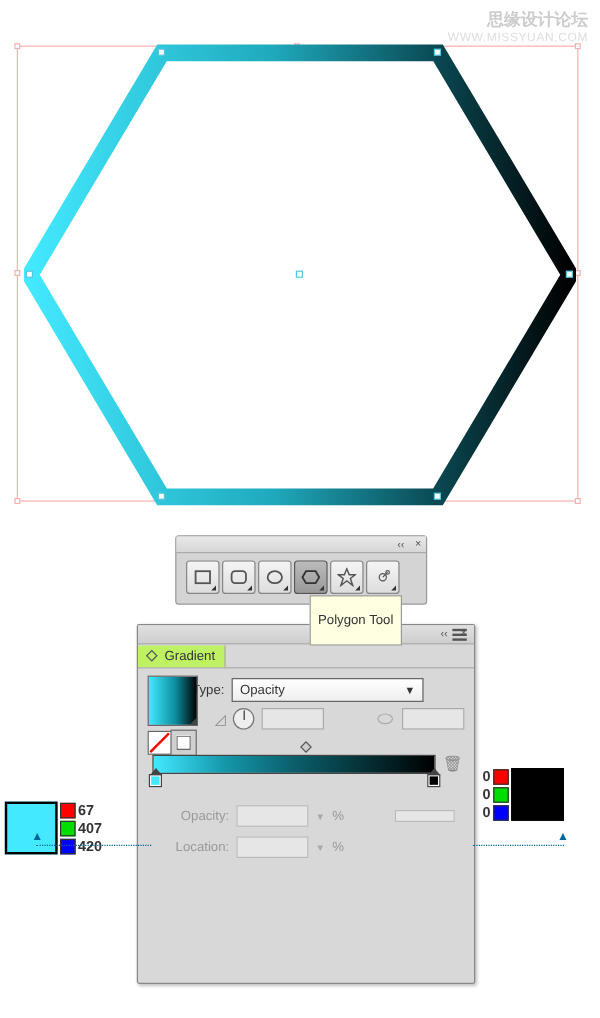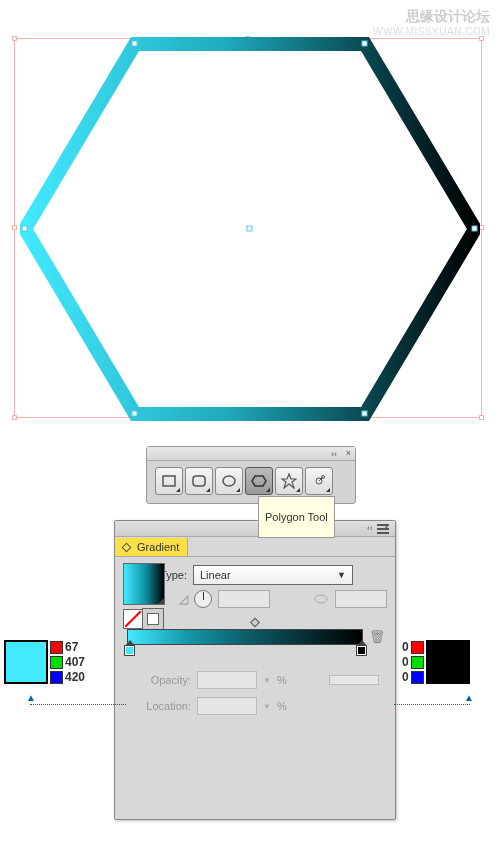--- a/index.html
+++ b/index.html
@@ -19,21 +19,21 @@
   .x { position: absolute; right: 4px; top: 1px; font-size: 9px; color: #555; }
   .tool-row { display: flex; gap: 2px; padding: 6px 8px; align-items: center; }
   .tool-btn { width: 28px; height: 28px; background: linear-gradient(#f5f5f5,#ddd); border: 1px solid #888; border-radius: 3px; display: flex; align-items: center; justify-content: center; color: #444; position: relative; }
   .tool-btn.sel { background: linear-gradient(#bbb,#999); border-color: #555; }
   .tool-btn .corner { position: absolute; right: 2px; bottom: 2px; width: 0; height: 0; border-left: 4px solid transparent; border-bottom: 4px solid #333; }
   .tooltip1 { position: absolute; left: 258px; top: 496px; background: #FFFFE1; border: 1px solid #999; padding: 14px 6px; font-size: 11px; color: #333; z-index: 5; }
 
   .grad-panel { position: absolute; left: 114px; top: 520px; width: 282px; height: 300px; background: #d8d8d8; border: 1px solid #888; border-radius: 2px; box-shadow: 1px 1px 3px rgba(0,0,0,0.25); }
   .grad-head { height: 16px; background: linear-gradient(#e0e0e0,#cecece); border-bottom: 1px solid #aaa; position: relative; }
   .grad-title-row { height: 20px; display: flex; align-items: center; border-bottom: 1px solid #aaa; }
-  .grad-tab { background: #fde047; padding: 3px 8px; font-size: 11px; border-right: 1px solid #aaa; }
+  .grad-tab { background: #bef264; padding: 3px 8px; font-size: 11px; border-right: 1px solid #aaa; }
   .menu-icon { position: absolute; right: 6px; top: 3px; width: 12px; height: 10px; display: flex; flex-direction: column; justify-content: space-between; }
   .menu-icon div { height: 2px; background: #555; }
 
   .grad-body { padding: 6px 8px; position: relative; }
   .preview-box { position: absolute; left: 8px; top: 6px; width: 42px; height: 42px; border: 1px solid #666; background: linear-gradient(90deg, #43E9FF 0%, #0D8EA0 55%, #000 100%); }
   .prev-corner { position: absolute; right: 0; bottom: 0; width: 0; height: 0; border-left: 6px solid transparent; border-bottom: 6px solid #444; }
   .swap-row { position: absolute; left: 8px; top: 52px; display: flex; gap: 0; }
   .swap-nofill { width: 20px; height: 20px; background: #fff; border: 1px solid #666; position: relative; }
   .swap-nofill::after { content:''; position:absolute; left:-2px; top:8px; width:22px; height:2px; background:red; transform: rotate(-45deg); }
   .swap-stroke { width: 20px; height: 20px; background: #fff; border: 4px solid #d0d0d0; outline: 1px solid #666; box-shadow: inset 0 0 0 1px #666; }
@@ -186,21 +186,21 @@
         <div class="prev-corner"></div>
       </div>
     <div class="swap-row">
       <div class="swap-nofill"></div>
       <div class="swap-stroke"></div>
     </div>
 
     <div class="field-row">
       <div class="lbl">Type:</div>
       <div class="select">
-        <span>Linear</span>
+        <span>Opacity</span>
         <span class="arrow">▼</span>
       </div>
     </div>
 
 
     <div class="angle-row">
       <span style="font-size:12px;color:#888">◿</span>
       <div class="angle-dial"></div>
       <div class="input-dis"></div>
       <div style="flex:1"></div>
@@ -236,21 +236,21 @@
     </div>
     <div class="disabled-row">
       <div class="lbl2">Location:</div>
       <div class="dis-input"></div>
       <span class="arrow" style="font-size:8px;color:#aaa">▼</span>
       <span class="pct">%</span>
     </div>
   </div>
 </div>
 
-<div class="color-callout" style="left:4px; top:640px">
+<div class="color-callout" style="left:4px; top:668px">
   <div class="callout-main">
     <div class="big-swatch" style="background:#43E9FF"></div>
     <div class="rgb-col">
       <div class="rgb-item">
           <div class="rgb-sq sq-r"></div>
           <div class="rgb-val">67</div>
         </div>
       <div class="rgb-item">
           <div class="rgb-sq sq-g"></div>
           <div class="rgb-val">407</div>

